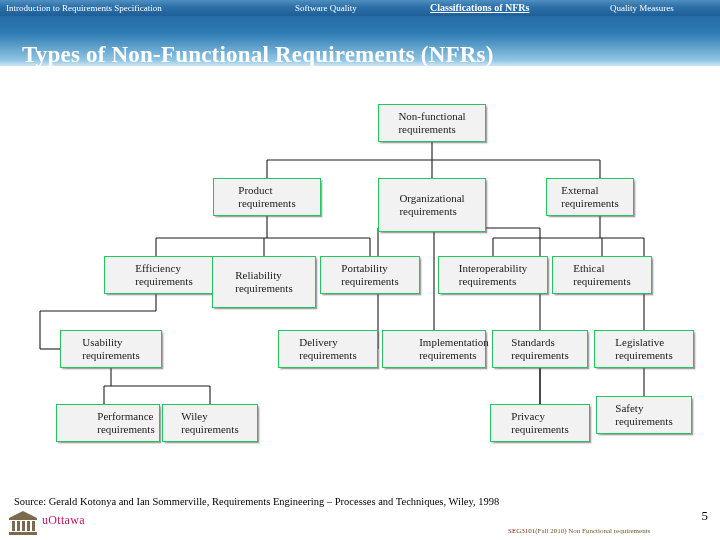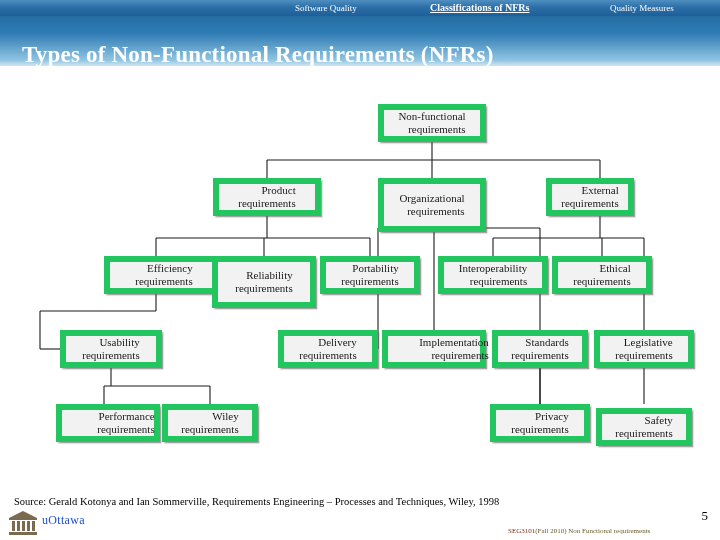--- a/index.html
+++ b/index.html
@@ -65,27 +65,27 @@
   
   #diagram {
     position: absolute;
     top: 78px; left: 0;
     width: 720px;
     height: 390px;
   }
   .node {
     position: absolute;
     box-sizing: border-box;
-    border: 6px solid #22c55e;
+    border: 1px solid #22c55e;
     background: #f2f2f2;
     color: #1a1a1a;
     font-family: "Liberation Serif", serif;
     font-size: 11px;
     line-height: 13px;
-    text-align: right;
+    text-align: left;
     display: flex;
     align-items: center;
     justify-content: center;
     box-shadow: 1.5px 1.5px 1.5px rgba(90,90,90,0.55);
   }
   .node span { display: block; padding: 0 2px; }
 
   
   .source-note {
     position: absolute;
@@ -108,21 +108,21 @@
     left: 8px;
     top: 510px;
     width: 96px;
     height: 26px;
   }
   .logo-word {
     position: absolute;
     left: 34px;
     top: 3px;
     font-size: 12px;
-    color: #1d4ed8;
+    color: #be185d;
     font-family: "Liberation Serif", serif;
     letter-spacing: .3px;
   }
   .page-number {
     position: absolute;
     right: 12px;
     top: 508px;
     font-size: 13px;
     color: #000000;
     font-family: "Liberation Serif", serif;
@@ -135,20 +135,21 @@
     color: #6a5a2a;
     font-family: "Liberation Serif", serif;
     white-space: nowrap;
   }
   .footer-course .course-code { color: #7a2a12; }
 </style>
 </head>
 <body>
 
 <div class="navbar">
+  <div class="nav-item nav-1">Introduction to Requirements Specification</div>
   <div class="nav-item nav-2">Software Quality</div>
   <div class="nav-item nav-3 active underlined">Classifications of NFRs</div>
   <div class="nav-item nav-4">Quality Measures</div>
 </div>
 
 <div class="title-banner">
   <div class="slide-title">Types of Non-Functional Requirements (NFRs)</div>
 </div>
 
 <div id="diagram">
@@ -284,21 +285,21 @@
         <span>Wiley</span>
         <span>requirements</span>
       </div>
     </div>
     <div class="node" style="left: 490px; top: 326px; width: 100px; height: 38px;">
       <div>
         <span>Privacy</span>
         <span>requirements</span>
       </div>
     </div>
-    <div class="node" style="left: 596px; top: 330px; width: 96px; height: 38px;">
+    <div class="node" style="left: 596px; top: 318px; width: 96px; height: 38px;">
       <div>
         <span>Safety</span>
         <span>requirements</span>
       </div>
     </div>
   </div>
 
 <div class="footer-rule"></div>
 <div class="source-note">Source: Gerald Kotonya and Ian Sommerville, Requirements Engineering – Processes and Techniques, Wiley, 1998</div>
 

